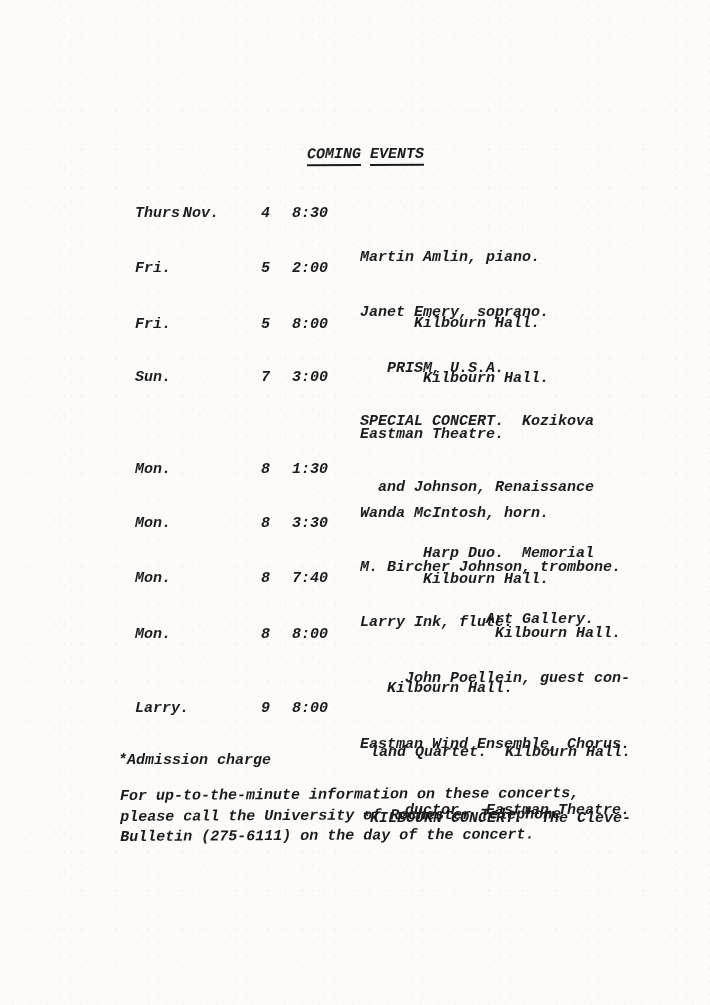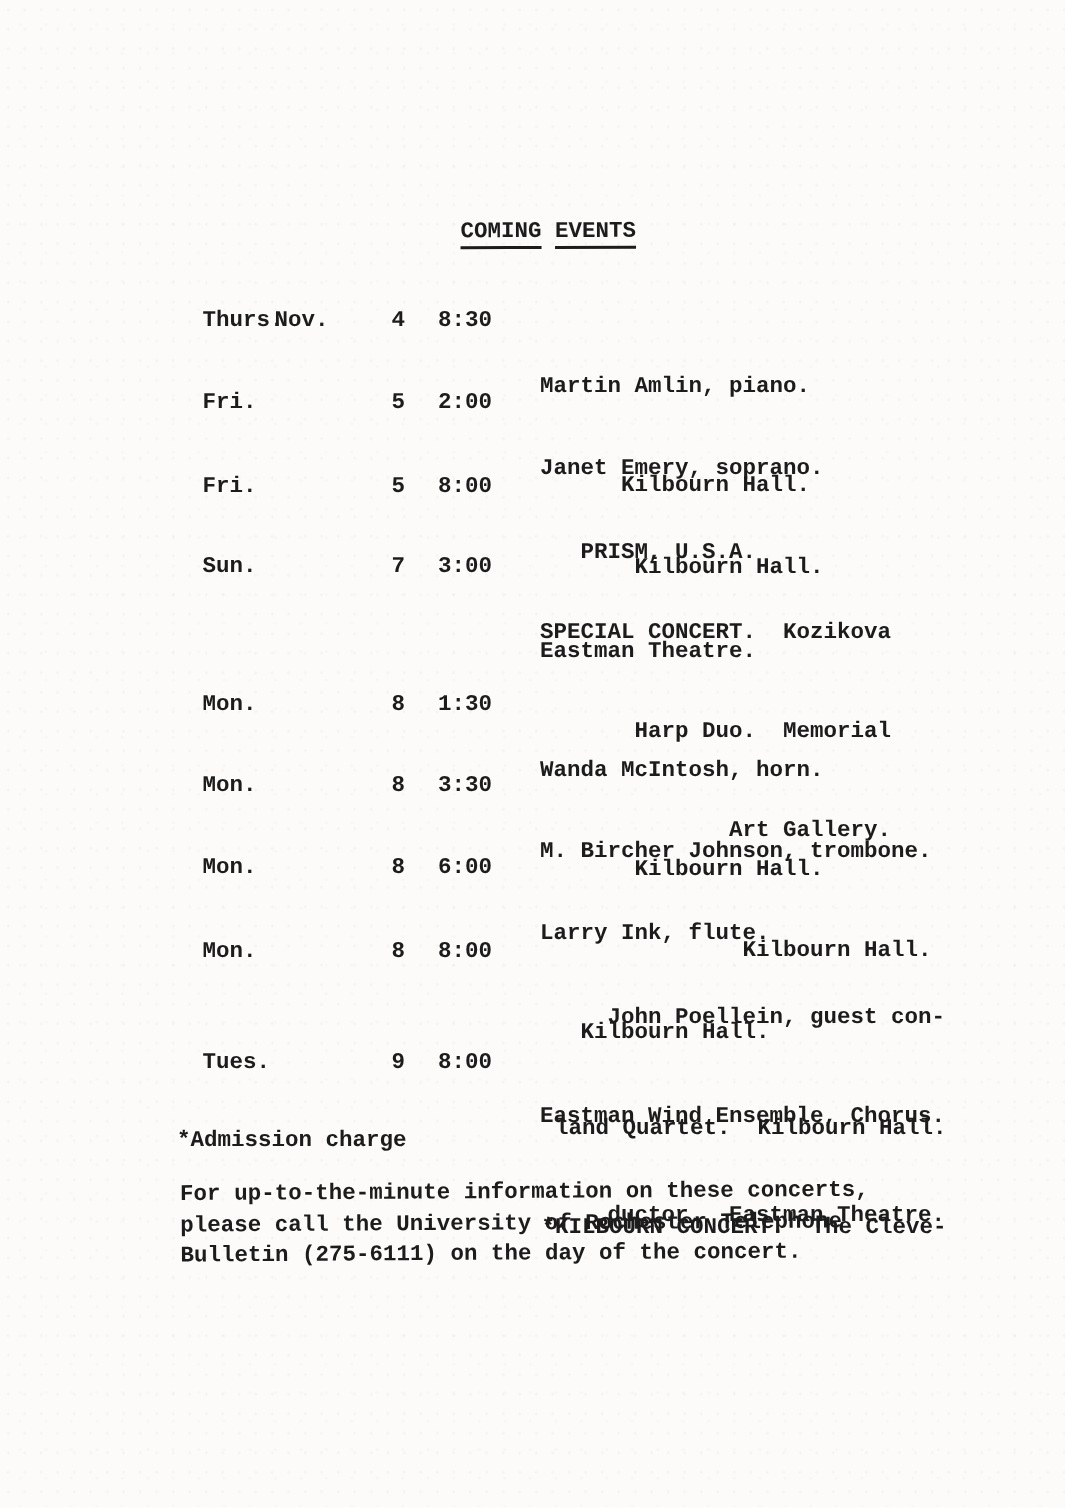--- a/index.html
+++ b/index.html
@@ -16,20 +16,21 @@
     
     background-image:
       radial-gradient(rgba(60,60,60,0.035) 1px, transparent 1px),
       radial-gradient(rgba(60,60,60,0.025) 1px, transparent 1px);
     background-size: 11px 13px, 17px 19px;
     background-position: 0 0, 5px 7px;
     font-family: "Liberation Mono", "DejaVu Sans Mono", monospace;
     font-weight: bold;
     font-size: 15px;
     color: #1c1c1c;
+    font-style: italic;
   }
   .title {
     position: absolute;
     top: 146px;
     left: 307px;
     white-space: pre;
     transform: rotate(-0.15deg);
   }
   .title .w {
     border-bottom: 2px solid #1c1c1c;
@@ -115,20 +116,21 @@
       <div class="ln">Eastman Theatre.</div>
     </span>
   </div>
 
   <div class="event e3">
     <span class="col col-day">Sun.</span>
     <span class="col col-date">7</span>
     <span class="col col-time">3:00</span>
     <span class="col col-desc">
       <div class="ln">SPECIAL CONCERT.  Kozikova</div>
+      <div class="ln">and Johnson, Renaissance</div>
       <div class="ln">Harp Duo.  Memorial</div>
       <div class="ln">Art Gallery.</div>
     </span>
   </div>
 
   <div class="event e4">
     <span class="col col-day">Mon.</span>
     <span class="col col-date">8</span>
     <span class="col col-time">1:30</span>
     <span class="col col-desc">
@@ -143,40 +145,40 @@
     <span class="col col-time">3:30</span>
     <span class="col col-desc">
       <div class="ln">M. Bircher Johnson, trombone.</div>
       <div class="ln">Kilbourn Hall.</div>
     </span>
   </div>
 
   <div class="event e6">
     <span class="col col-day">Mon.</span>
     <span class="col col-date">8</span>
-    <span class="col col-time">6:00</span>
+    <span class="col col-time">7:40</span>
     <span class="col col-desc">
       <div class="ln">Larry Ink, flute.</div>
       <div class="ln">Kilbourn Hall.</div>
     </span>
   </div>
 
   <div class="event e7">
     <span class="col col-day">Mon.</span>
     <span class="col col-date">8</span>
     <span class="col col-time">8:00</span>
     <span class="col col-desc">
       <div class="ln">John Poellein, guest con-</div>
       <div class="ln">Eastman Wind Ensemble, Chorus.</div>
       <div class="ln">ductor.  Eastman Theatre.</div>
     </span>
   </div>
 
   <div class="event e8">
-    <span class="col col-day">Tues.</span>
+    <span class="col col-day">Larry.</span>
     <span class="col col-date">9</span>
     <span class="col col-time">8:00</span>
     <span class="col col-desc">
       <div class="ln">  land Quartet.  Kilbourn Hall.</div>
       <div class="ln">*KILBOURN CONCERT.  The Cleve-</div>
     </span>
   </div>
 
   <div class="footnote">*Admission charge</div>
 

